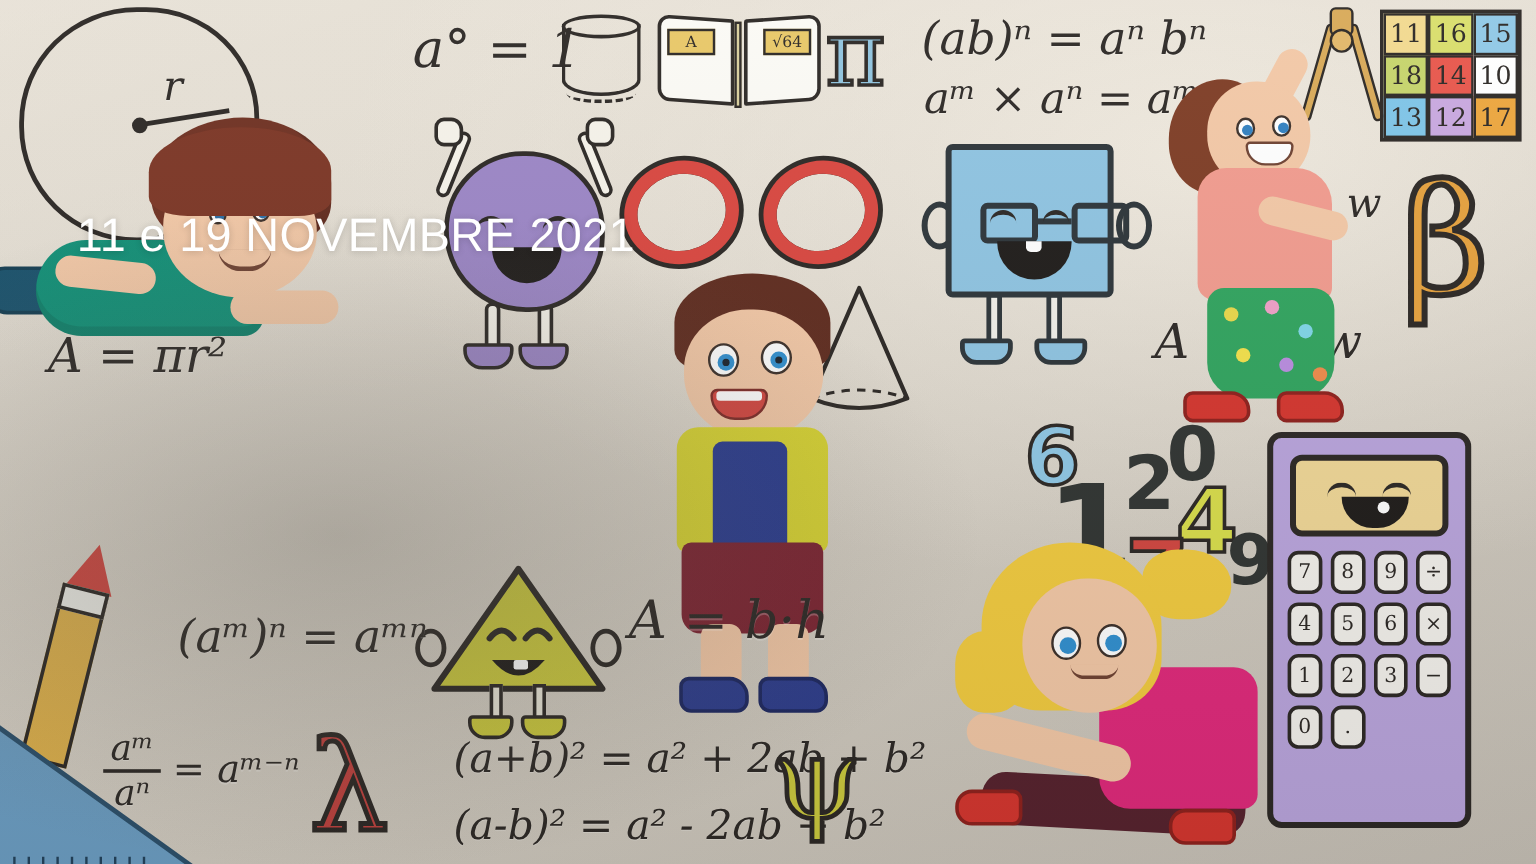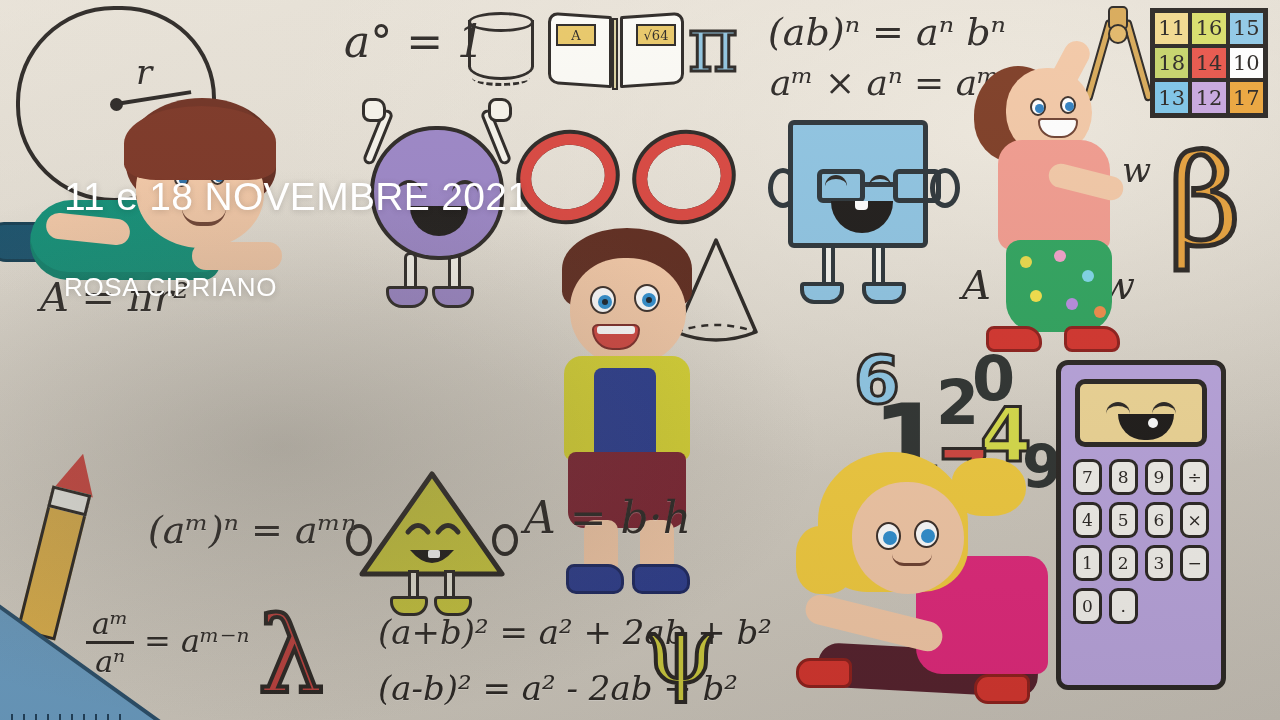--- a/index.html
+++ b/index.html
@@ -641,20 +641,19 @@
       <div class="k1-hair2"></div>
       <div class="k1-smile"></div>
       <div class="k1-arm"></div>
     </div>
 
   </div>
 
   <div class="wall-shade"></div>
 
   <div class="txt">
-    <div class="dates">11 e 18 NOVEMBRE 2021</div>
-
-
-    <div class="author">ROSA CIPRIANO</div>
+    <div class="dates">11 e 19 NOVEMBRE 2021</div>
+
+
   </div>
 
 
 </div>
 
 </body></html>

